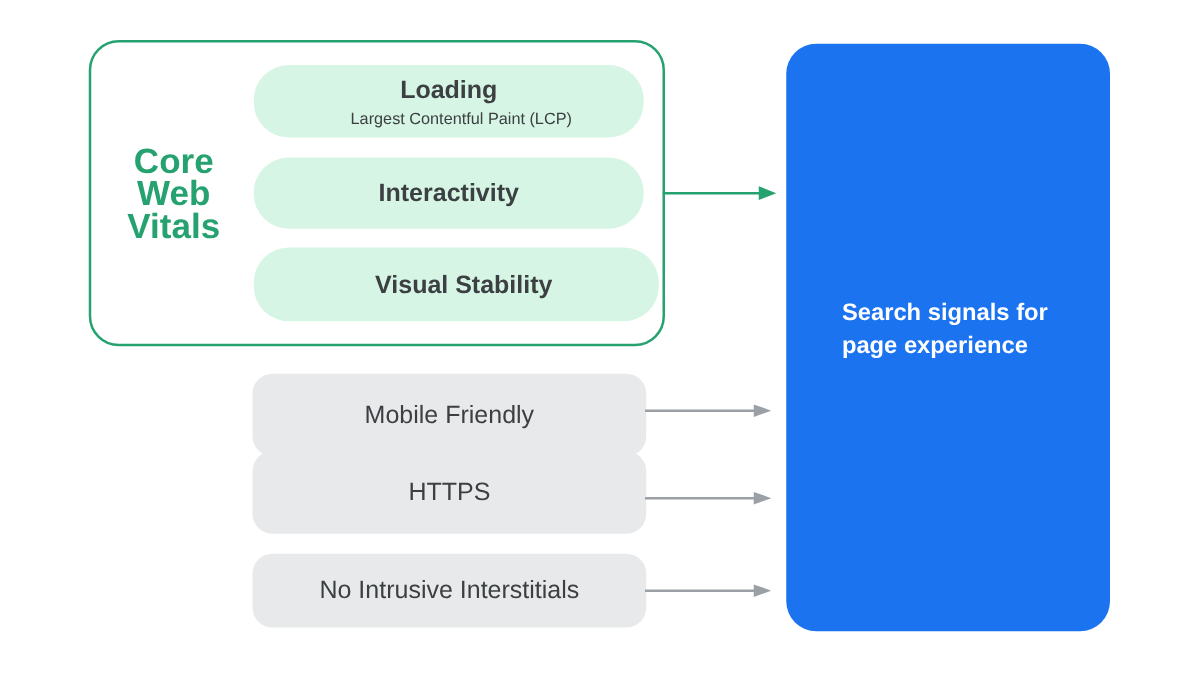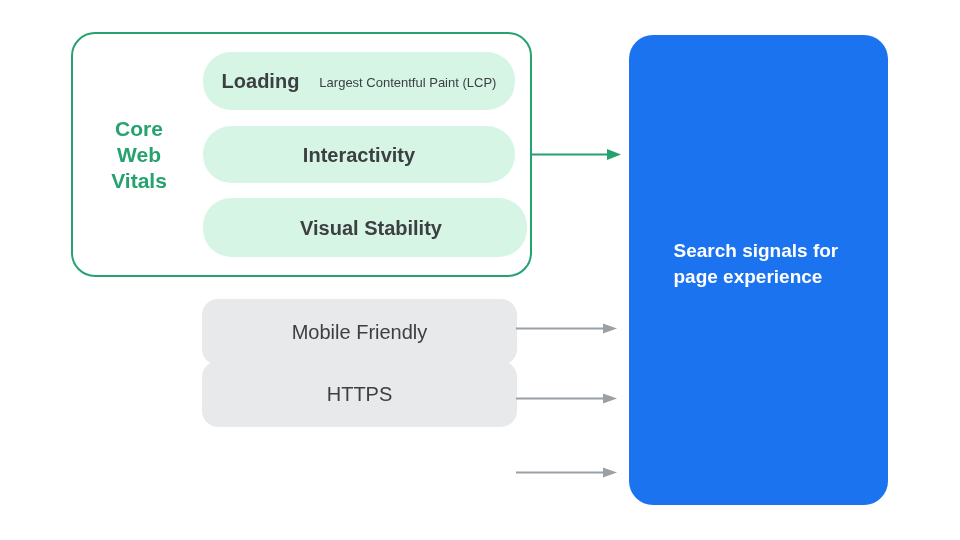--- a/index.html
+++ b/index.html
@@ -26,35 +26,35 @@
     border-radius: 24px;
     box-sizing: border-box;
     background: #ffffff;
   }
   .cwv-label {
     position: absolute;
     left: 95px;
     top: 116px;
     width: 88px;
     color: #25A26F;
-    font-size: 21px;
+    font-size: 28px;
     font-weight: 700;
     line-height: 26px;
     text-align: center;
   }
   
   .metric-pill {
     position: absolute;
     left: 203px;
     width: 312px;
     height: 58px;
     background: #D6F5E4;
     border-radius: 28px;
     display: flex;
-    flex-direction: row;
+    flex-direction: column;
     align-items: center;
     justify-content: center;
   }
   .metric-pill.m0 { top: 52px; }
   .metric-pill.m1 { top: 126px; height: 57px; gap: 20px; }
   .metric-pill.m2 { top: 198px; height: 59px; padding-left: 12px; }
   .metric-title {
     color: #3C4043;
     font-size: 20px;
     font-weight: 700;
@@ -150,20 +150,23 @@
   </svg>
 
   <div class="signal-pill s0">
     <span>Mobile Friendly</span>
   </div>
 
   <div class="signal-pill s1">
     <span>HTTPS</span>
   </div>
 
+  <div class="signal-pill s2">
+    <span>No Intrusive Interstitials</span>
+  </div>
 
   <svg class="arrow arrow-gray-0" viewBox="0 0 102 17" xmlns="http://www.w3.org/2000/svg">
     <line x1="0" y1="8.5" x2="88" y2="8.5"></line>
     <polygon points="87,3.5 101,8.5 87,13.5"></polygon>
   </svg>
 
   <svg class="arrow arrow-gray-1" viewBox="0 0 102 17" xmlns="http://www.w3.org/2000/svg">
     <line x1="0" y1="8.5" x2="88" y2="8.5"></line>
     <polygon points="87,3.5 101,8.5 87,13.5"></polygon>
   </svg>

